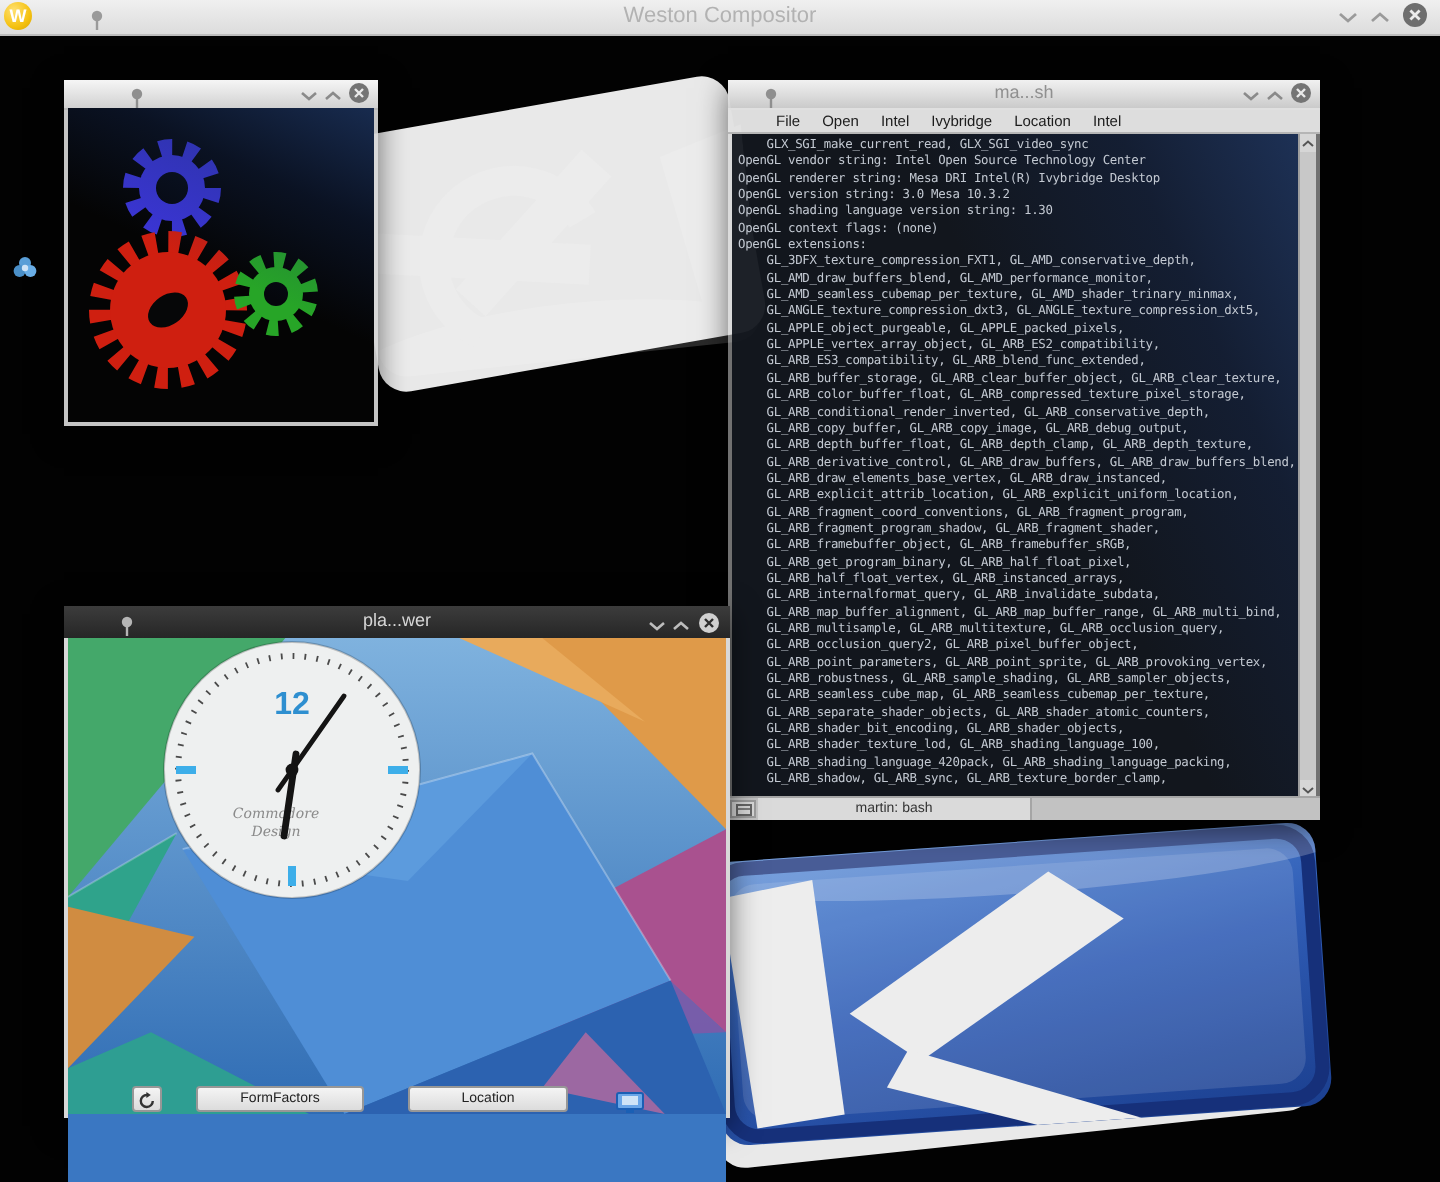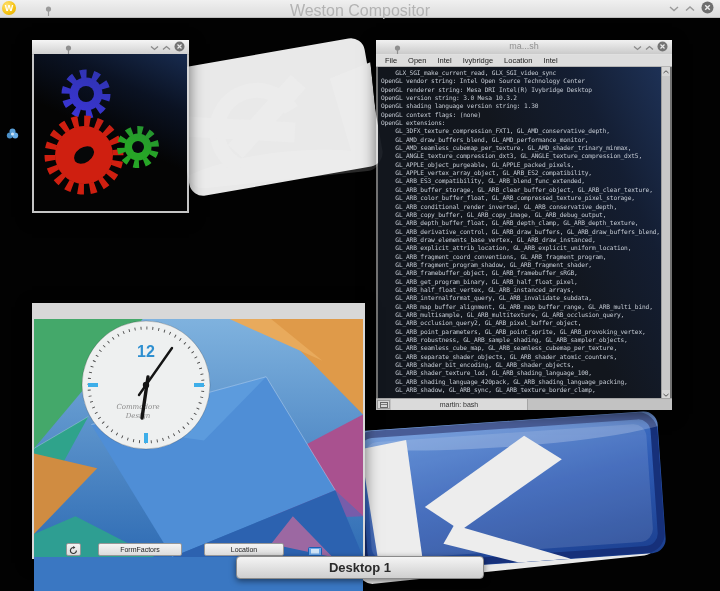--- a/index.html
+++ b/index.html
@@ -7,21 +7,21 @@
           font-family:"Liberation Sans",sans-serif;}
   
   #weston-bar{position:absolute;left:0;top:0;width:720px;height:17px;z-index:100;
     background:linear-gradient(#f0f0f0,#dcdcdc);border-bottom:1px solid #bdbdbd;}
   #weston-logo{position:absolute;left:2px;top:1px;width:14px;height:14px;border-radius:50%;
     background:radial-gradient(circle at 35% 30%,#ffe070,#f5c211 60%,#d9a400);
     color:#fff;font-size:9px;font-weight:bold;text-align:center;line-height:14px;}
   .pin{display:inline-block;}
   #weston-pin{position:absolute;left:45px;top:3px;}
   #weston-title{position:absolute;left:0;right:0;top:2px;text-align:center;
-    font-size:16px;color:#b2b2b2;}
+    font-size:11px;color:#b2b2b2;}
   .ctl{position:absolute;top:3px;width:13px;height:11px;display:flex;align-items:center;justify-content:center;}
   
   .win{position:absolute;box-shadow:0 4px 14px rgba(0,0,0,.55);}
   .tbar-light{position:absolute;left:0;top:0;right:0;height:14px;
     background:linear-gradient(rgba(248,248,248,.95),rgba(210,210,210,.92));
     border-bottom:1px solid #b8b8b8;}
   .tbar-dark{position:absolute;left:0;top:0;right:0;height:16px;
     background:linear-gradient(#3c3c3c,#262626);}
   .tbar-title{position:absolute;left:0;right:0;top:1px;text-align:center;font-size:9px;}
   
@@ -34,24 +34,24 @@
   .kde-page{position:absolute;background:#e9e9e9;border-radius:14px;}
   .kde-card{position:absolute;border-radius:14px;overflow:hidden;
     background:linear-gradient(160deg,#4a7fd0 0%,#2f5cb5 45%,#17folu 0); }
   #kde-top-page{left:179px;top:52px;width:196px;height:130px;transform:rotate(-10deg);z-index:1;}
   #kde-top{left:183px;top:42px;width:192px;height:138px;transform:rotate(-6deg);z-index:2;
     background:linear-gradient(165deg,#4d82d2 0%,#2f5cb5 55%,#12складу 0);}
   #kde-bot-page{left:352px;top:432px;width:300px;height:138px;transform:rotate(-6deg);z-index:1;}
   #kde-bot{left:356px;top:421px;width:306px;height:142px;transform:rotate(-4deg);z-index:2;
     background:linear-gradient(170deg,#5489d6 0%,#2f5cb5 50%,#1b3f8f 100%);}
   
-  #term-win{left:376px;top:40px;width:296px;height:370px;z-index:12;background:rgba(205,205,205,.55);}
+  #term-win{left:364px;top:40px;width:296px;height:370px;z-index:12;background:rgba(205,205,205,.55);}
   #term-menubar{position:absolute;left:0;top:14px;right:0;height:13px;
     background:rgba(226,226,226,.96);border-bottom:1px solid #b5b5b5;
-    display:flex;align-items:center;gap:11px;padding-left:9px;box-sizing:border-box;}
+    display:flex;align-items:center;gap:11px;padding-left:24px;box-sizing:border-box;}
   .menu-item{font-size:7.5px;color:#1c1c1c;}
   #term-content{position:absolute;left:2px;top:27px;width:292px;height:332px;overflow:hidden;
     background:linear-gradient(245deg,rgba(40,74,138,.55) 0%,rgba(24,48,100,.30) 22%,rgba(6,10,18,0) 46%),rgba(8,12,20,.90);}
   #term-output{margin:0;padding:2px 3px;font-family:"DejaVu Sans Mono",monospace;
     font-size:6.2px;line-height:8.35px;color:#c3c9d2;letter-spacing:-0.15px;white-space:pre;}
   #term-scroll{position:absolute;right:0;top:0;width:8px;height:332px;background:#c8c8c8;border-left:1px solid #9e9e9e;}
   .scroll-btn{position:absolute;left:0;width:8px;height:9px;background:#d6d6d6;display:flex;align-items:center;justify-content:center;}
   #term-tabbar{position:absolute;left:0;bottom:0;right:0;height:11px;background:#c2c2c2;border-top:1px solid #a5a5a5;}
   #tab-list-btn{position:absolute;left:1px;top:1px;width:13px;height:9px;background:#d8d8d8;
     border:1px solid #9c9c9c;box-sizing:border-box;display:flex;align-items:center;justify-content:center;}
@@ -245,20 +245,45 @@
         <svg width="8" height="6">
             <rect x="0.5" y="0.5" width="7" height="5" fill="none" stroke="#666" stroke-width="1"></rect>
             <line x1="0.5" y1="2.5" x2="7.5" y2="2.5" stroke="#666" stroke-width="0.8"></line>
           </svg>
       </div>
       <div id="term-tab">martin: bash</div>
     </div>
   </div>
 
   <div class="win" id="plasma-win">
+    <div class="tbar-dark">
+      <span class="pin" style="position:absolute;left:28px;top:3px;">
+        <svg width="7" height="11">
+            <circle cx="3.5" cy="3" r="2.6" fill="#b5b5b5"></circle>
+            <rect x="2.9" y="5" width="1.2" height="5" fill="#b5b5b5"></rect>
+          </svg>
+      </span>
+      <span class="tbar-title" style="color:#d6d6d6;top:2px;">pla...wer</span>
+      <span class="ctl" style="right:30px;top:4px;">
+        <svg width="9" height="6">
+            <polyline points="1,1.5 4.5,4.5 8,1.5" stroke="#bdbdbd" fill="none" stroke-width="1.3"></polyline>
+          </svg>
+      </span>
+      <span class="ctl" style="right:18px;top:4px;">
+        <svg width="9" height="6">
+            <polyline points="1,4.5 4.5,1.5 8,4.5" stroke="#bdbdbd" fill="none" stroke-width="1.3"></polyline>
+          </svg>
+      </span>
+      <span class="ctl" style="right:4px;top:2.5px;">
+        <svg width="11" height="11">
+            <circle cx="5.5" cy="5.5" r="5" fill="#cfcfcf"></circle>
+            <path d="M3.5 3.5 L7.5 7.5 M7.5 3.5 L3.5 7.5" stroke="#2c2c2c" stroke-width="1.2"></path>
+          </svg>
+      </span>
+    </div>
     <div id="plasma-content">
 
       <svg width="329" height="238" viewBox="0 0 333 239" preserveAspectRatio="none" style="position:absolute;left:0;top:0;">
         <defs>
           <linearGradient id="bgg" x1="0" y1="0" x2="0" y2="1">
             <stop offset="0" stop-color="#7fb2de"></stop>
               <stop offset="1" stop-color="#2f6cb4"></stop>
           </linearGradient>
         </defs>
         <rect width="333" height="239" fill="url(#bgg)"></rect>
@@ -303,21 +328,20 @@
       <span style="position:absolute;left:274px;top:225px;">
         <svg width="14" height="11">
             <rect x="0.5" y="0.5" width="13" height="8" rx="1" fill="#6aa6e8" stroke="#1a5fb4"></rect>
             <rect x="3" y="2" width="8" height="4.5" fill="#cfe4f7"></rect>
             <rect x="5" y="9" width="4" height="1.5" fill="#1a5fb4"></rect>
           </svg>
       </span>
     </div>
   </div>
 
-  <div id="desktop-tip">Desktop 1</div>
 
   <span id="launcher">
     <svg width="13" height="14">
         <circle cx="6.5" cy="4.5" r="3" fill="#5a9fd8"></circle>
         <circle cx="3.8" cy="8.5" r="3" fill="#4a8fc8"></circle>
         <circle cx="9.2" cy="8.5" r="3" fill="#6aafe8"></circle>
         <circle cx="6.5" cy="7" r="1.6" fill="#cfe4f7"></circle>
       </svg>
   </span>
 

